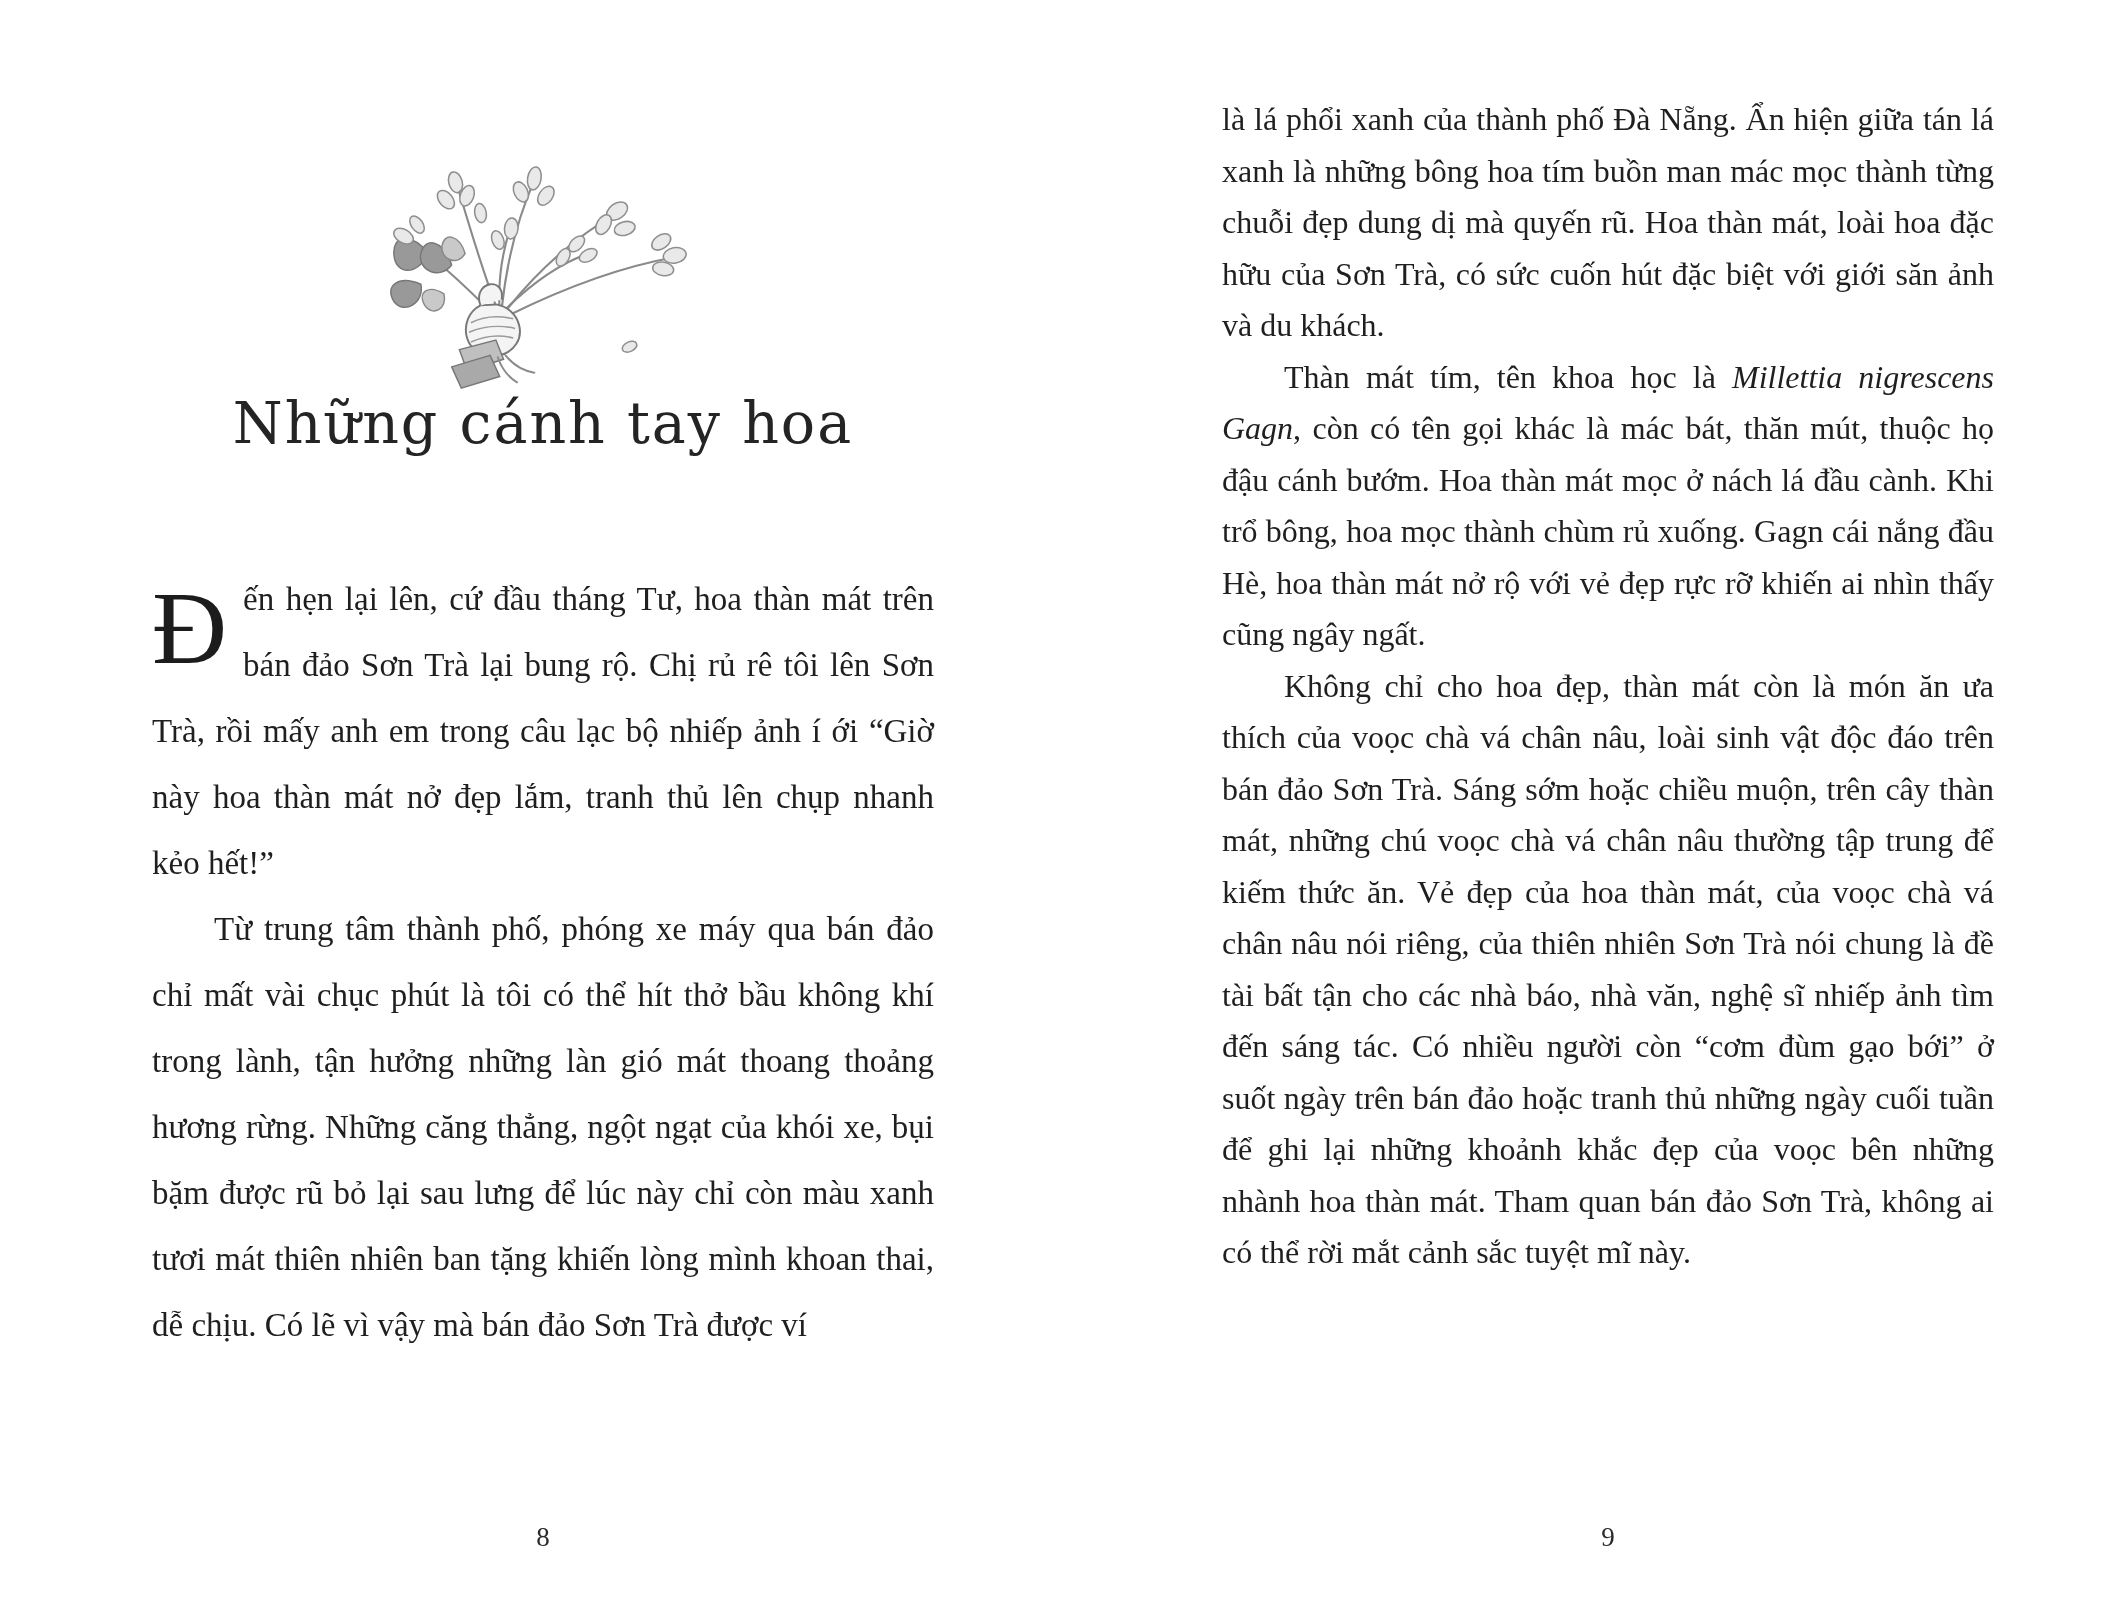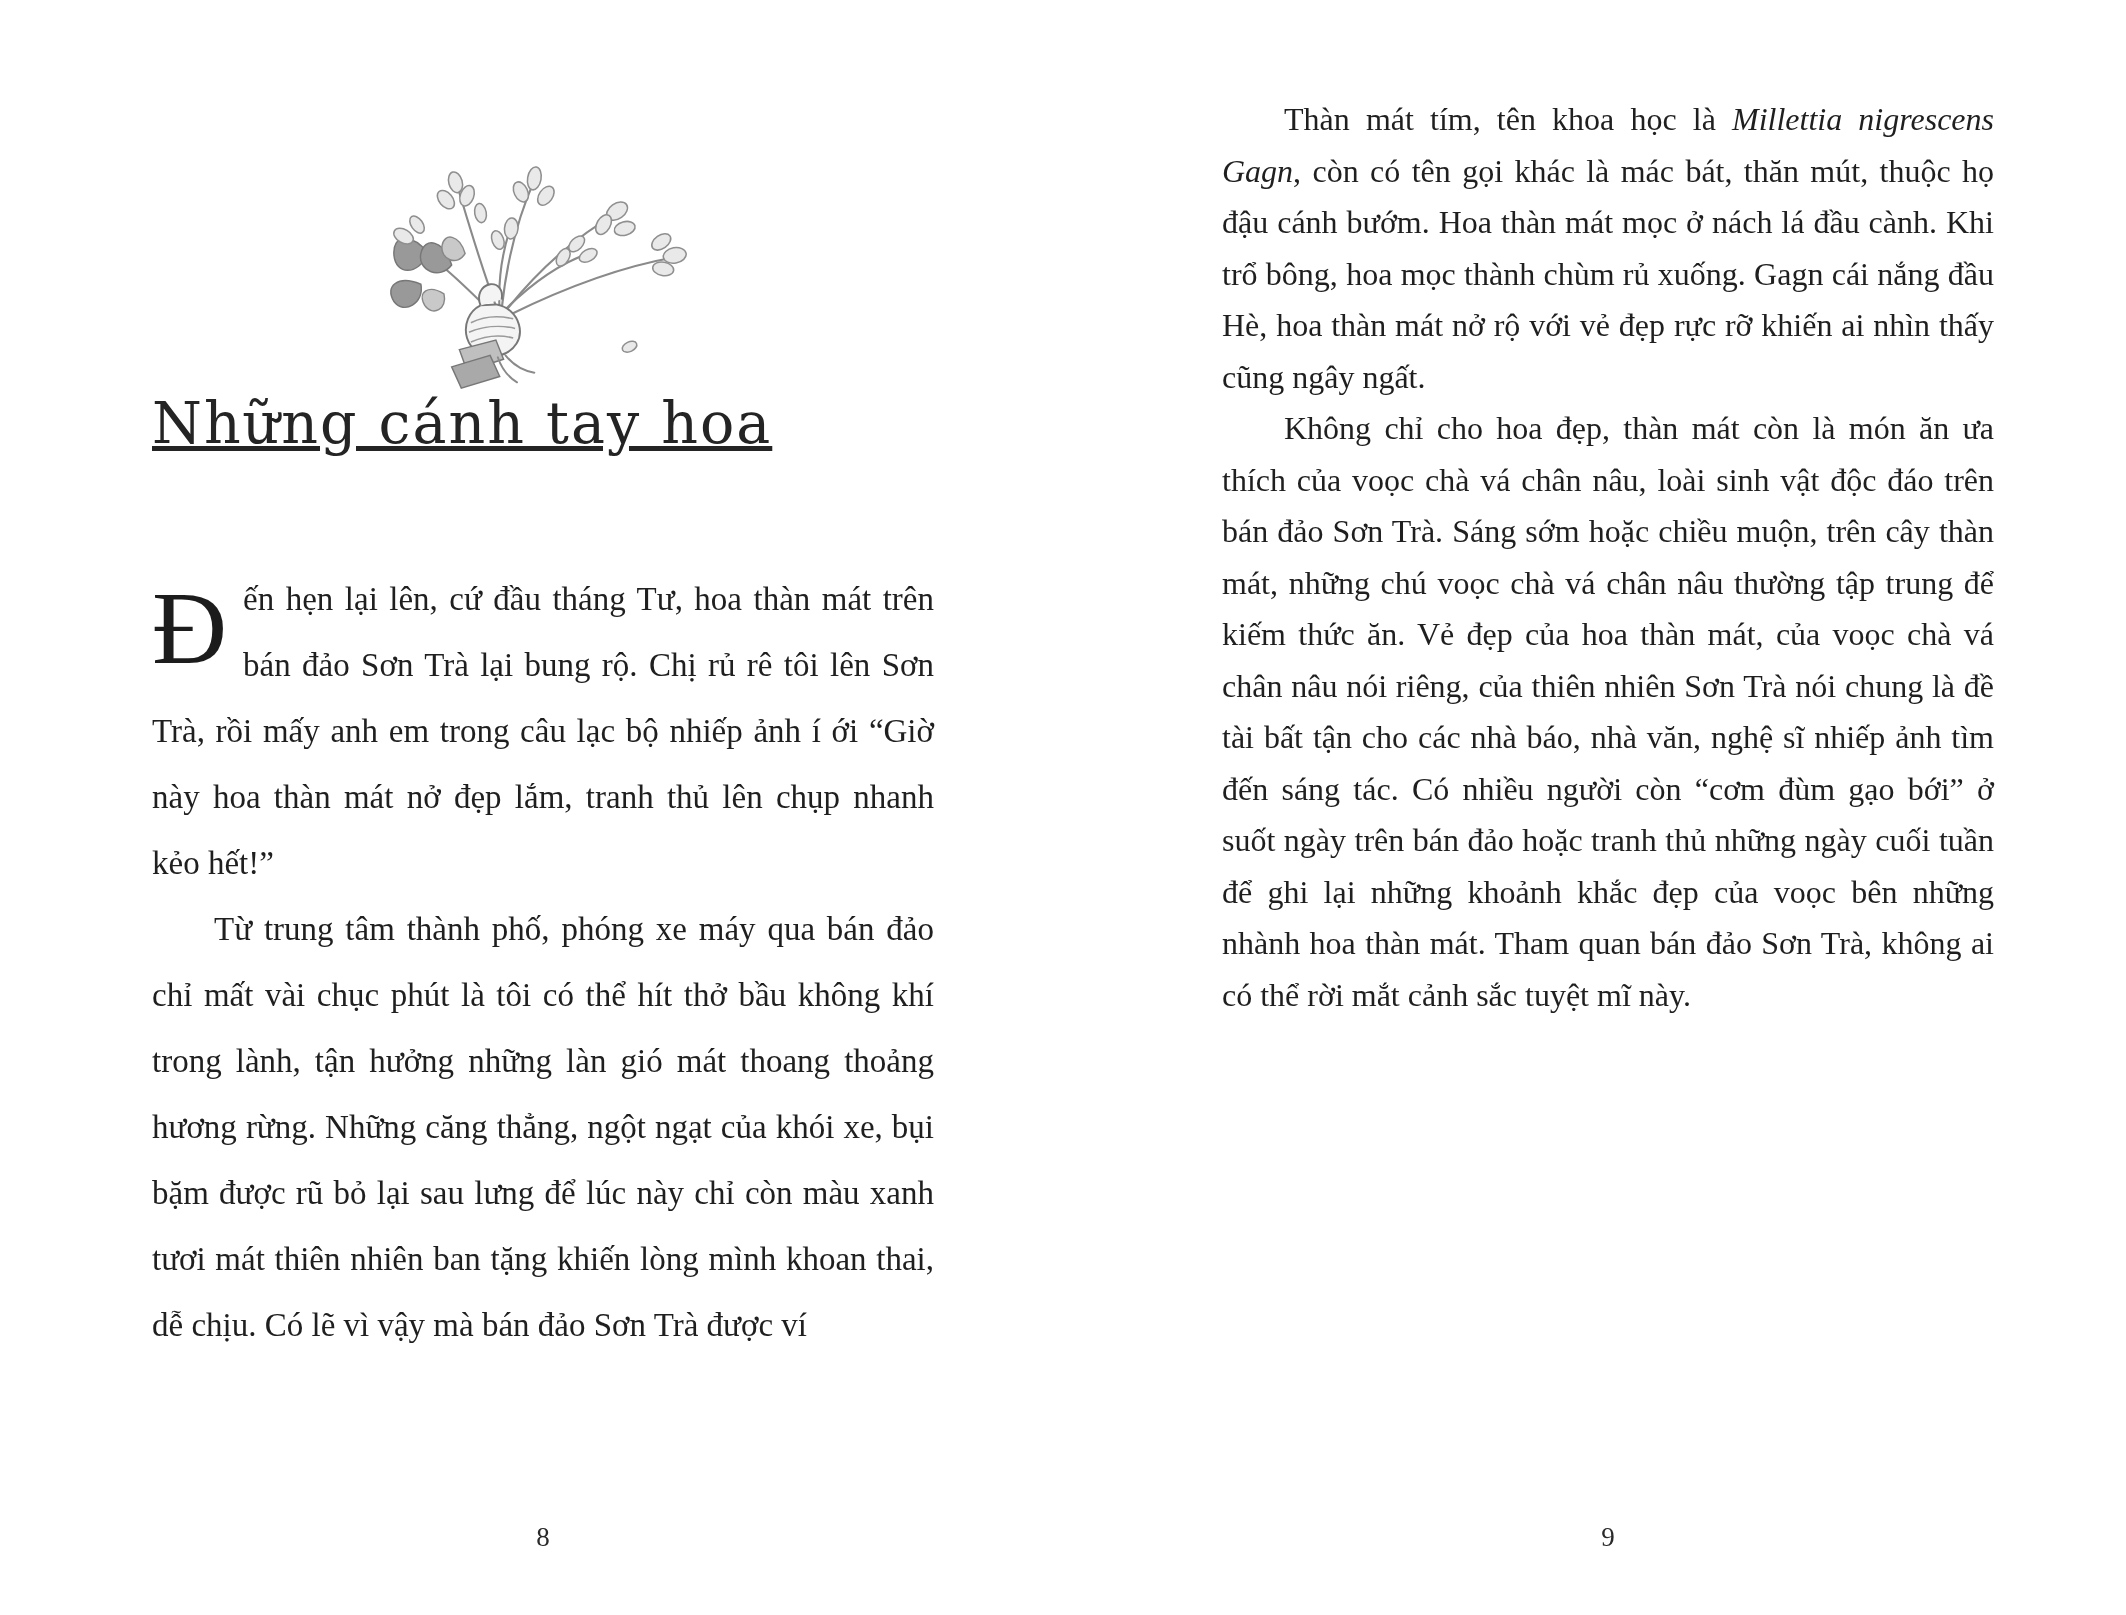--- a/index.html
+++ b/index.html
@@ -14,26 +14,25 @@
   .page-left  { left: 152px; width: 782px; }
   .page-right { left: 1222px; width: 772px; }
 
   .illustration {
     position: absolute; top: 140px; left: 0; width: 100%;
     display: flex; justify-content: center;
   }
 
   .chapter-title {
     position: absolute; top: 390px; left: 0; width: 100%;
-    text-align: left;
+    text-align: center;
     font-family: "DejaVu Serif", serif;
     font-size: 57px; font-weight: 500;
     letter-spacing: 2px;
     color: #242424;
-    text-decoration: underline;
   }
 
   .body-text { position: absolute; left: 0; width: 100%; text-align: justify; }
   .body-left  { top: 566px; font-size: 33px; line-height: 66px; }
   .body-right { top: 94px;  font-size: 32px; line-height: 51.5px; }
 
   .para { text-align: justify; }
   .para.indent { text-indent: 62px; }
 
   .dropcap {
@@ -131,20 +130,21 @@
       </p>
       <p class="para indent">Từ trung tâm thành phố, phóng xe máy qua bán đảo chỉ mất vài chục phút là tôi có thể hít thở bầu không khí trong lành, tận hưởng những làn gió mát thoang thoảng hương rừng. Những căng thẳng, ngột ngạt của khói xe, bụi bặm được rũ bỏ lại sau lưng để lúc này chỉ còn màu xanh tươi mát thiên nhiên ban tặng khiến lòng mình khoan thai, dễ chịu. Có lẽ vì vậy mà bán đảo Sơn Trà được ví</p>
     </div>
 
     <div class="page-number">8</div>
   </div>
 
   <div class="page page-right">
 
     <div class="body-text body-right">
+      <p class="para">là lá phổi xanh của thành phố Đà Nẵng. Ẩn hiện giữa tán lá xanh là những bông hoa tím buồn man mác mọc thành từng chuỗi đẹp dung dị mà quyến rũ. Hoa thàn mát, loài hoa đặc hữu của Sơn Trà, có sức cuốn hút đặc biệt với giới săn ảnh và du khách.</p>
       <p class="para indent"><span>Thàn mát tím, tên khoa học là </span><i class="latin">Millettia nigrescens Gagn</i><span>, còn có tên gọi khác là mác bát, thăn mút, thuộc họ đậu cánh bướm. Hoa thàn mát mọc ở nách lá đầu cành. Khi trổ bông, hoa mọc thành chùm rủ xuống. Gagn cái nắng đầu Hè, hoa thàn mát nở rộ với vẻ đẹp rực rỡ khiến ai nhìn thấy cũng ngây ngất.</span></p>
       <p class="para indent">Không chỉ cho hoa đẹp, thàn mát còn là món ăn ưa thích của voọc chà vá chân nâu, loài sinh vật độc đáo trên bán đảo Sơn Trà. Sáng sớm hoặc chiều muộn, trên cây thàn mát, những chú voọc chà vá chân nâu thường tập trung để kiếm thức ăn. Vẻ đẹp của hoa thàn mát, của voọc chà vá chân nâu nói riêng, của thiên nhiên Sơn Trà nói chung là đề tài bất tận cho các nhà báo, nhà văn, nghệ sĩ nhiếp ảnh tìm đến sáng tác. Có nhiều người còn “cơm đùm gạo bới” ở suốt ngày trên bán đảo hoặc tranh thủ những ngày cuối tuần để ghi lại những khoảnh khắc đẹp của voọc bên những nhành hoa thàn mát. Tham quan bán đảo Sơn Trà, không ai có thể rời mắt cảnh sắc tuyệt mĩ này.</p>
     </div>
 
     <div class="page-number">9</div>
   </div>
 
 </div>
 
 </body></html>

